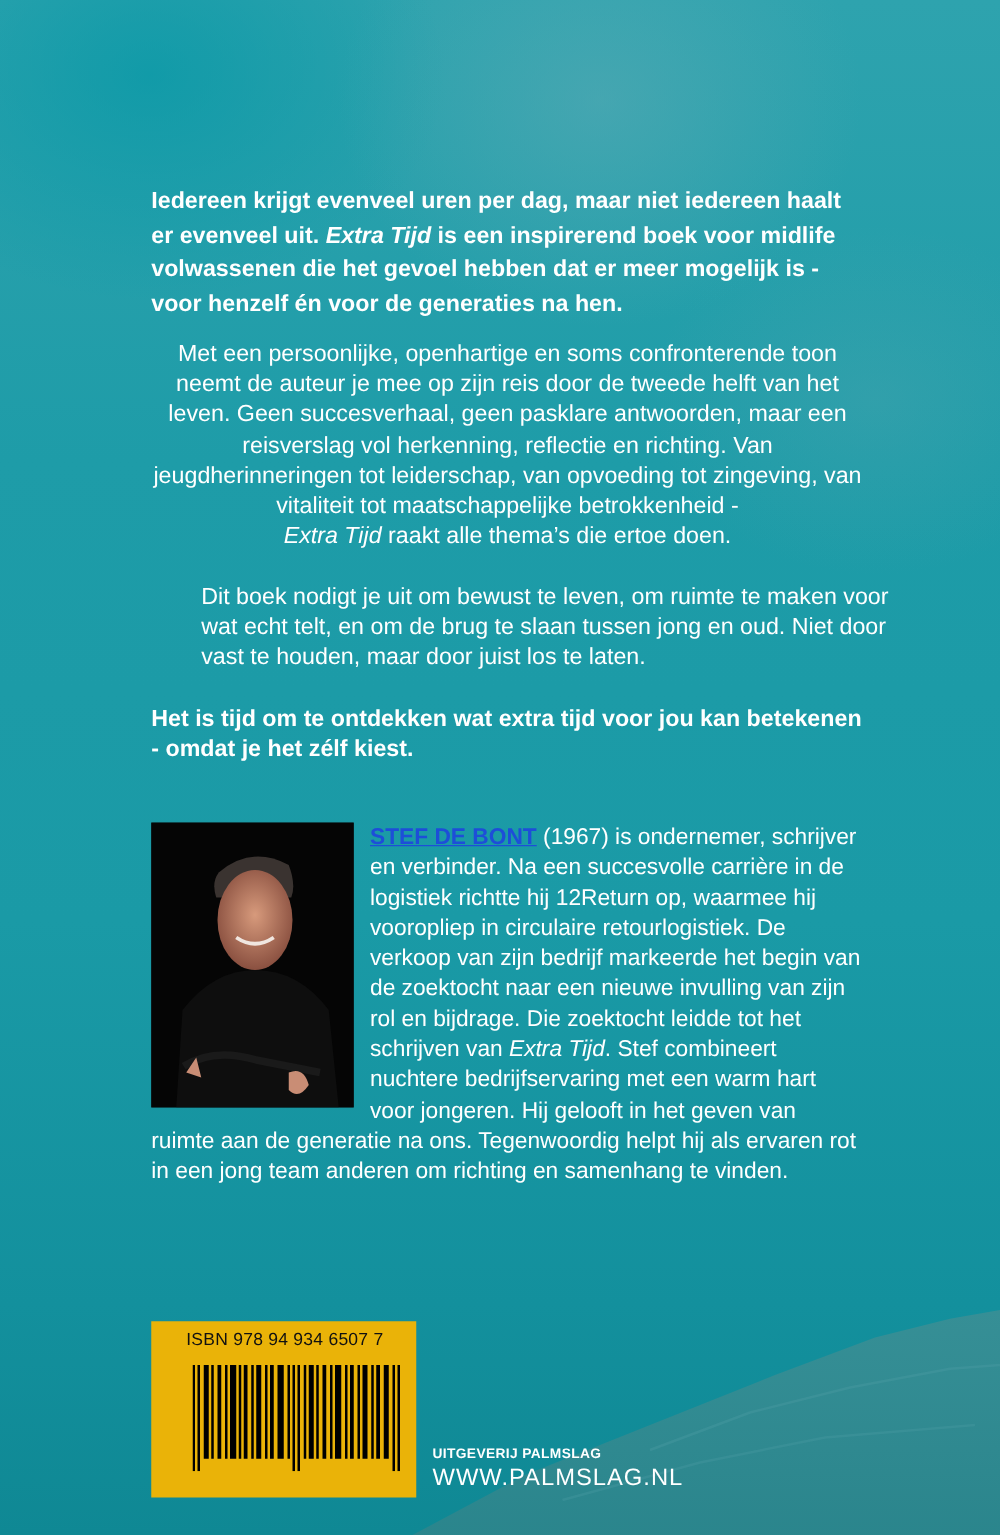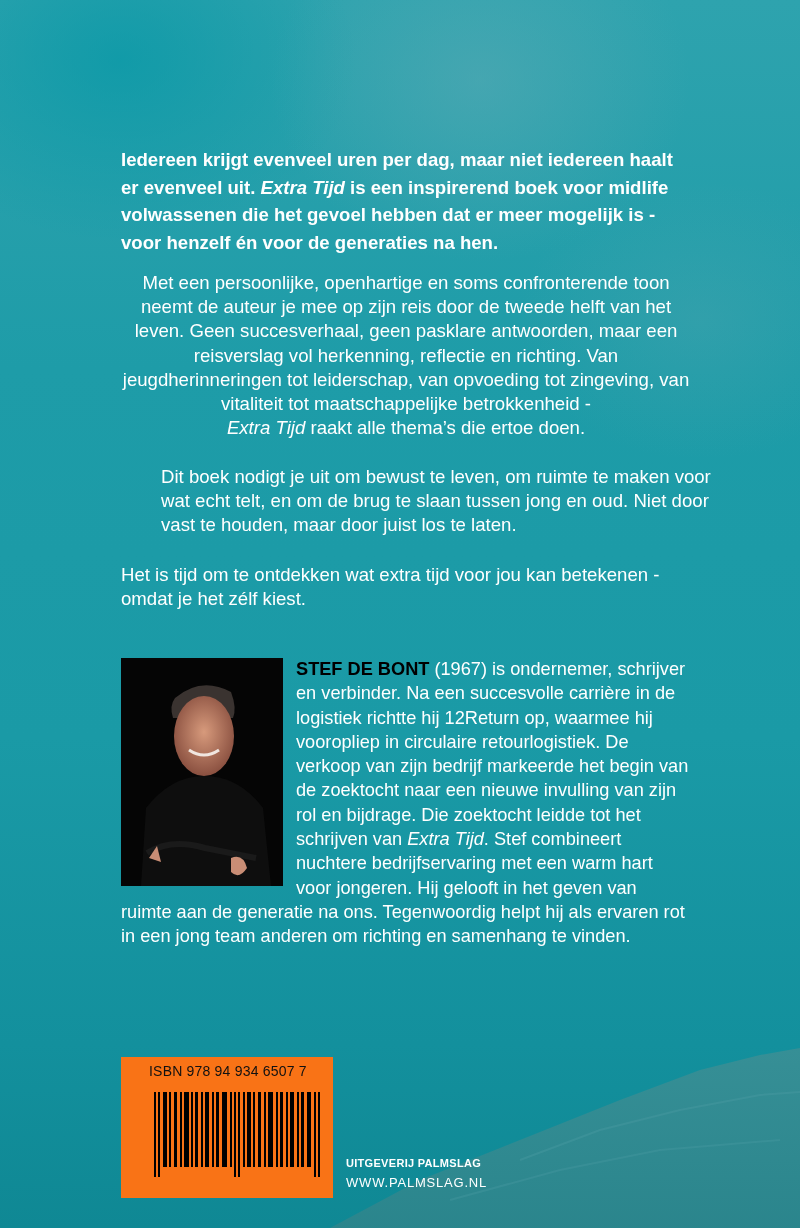--- a/index.html
+++ b/index.html
@@ -22,45 +22,45 @@
   .intro {
     position: absolute; top: 146px; left: 0; width: 570px;
     font-size: 18.6px; line-height: 27.5px; font-weight: bold;
   }
   .para {
     position: absolute; left: 0; width: 570px;
     font-size: 18.6px; line-height: 24.2px;
   }
   .p2 { top: 271px; text-align: center; }
   .p3 { top: 465px; margin-left: 40px; }
-  .p4 { top: 563px; }
+  .p4 { top: 563px; font-weight: bold; }
   em { }
 
   .bio { position: absolute; left: 121px; top: 657px; width: 570px; font-size: 18.2px; line-height: 24.3px; }
   .photo {
     float: left; width: 162px; height: 228px; margin: 1px 13px 6px 0;
     background: #060606; position: relative; overflow: hidden;
   }
-  .author-name { color: #000000; font-weight: bold; }
+  .author-name { color: #1d4ed8; font-weight: bold; text-decoration: underline; }
 
   .barcode-box {
     position: absolute; left: 121px; top: 1057px; width: 212px; height: 141px;
-    background: #f97316; color: #111;
+    background: #eab308; color: #111;
   }
   .isbn-label {
     position: absolute; left: 28px; top: 6px; font-size: 14px; letter-spacing: 0.2px; color: #111;
   }
   .bars { position: absolute; left: 33px; top: 35px; width: 170px; height: 85px; }
   .isbn-digits {
     position: absolute; left: 8px; top: 112px; width: 200px; font-size: 20px; color: #111;
     letter-spacing: 3.2px; font-family: "DejaVu Sans", sans-serif;
   }
   .publisher { position: absolute; left: 346px; top: 1153px; }
   .pub-name { font-size: 11px; font-weight: bold; letter-spacing: 0.3px; line-height: 20px; }
-  .pub-url { font-size: 13px; letter-spacing: 0.8px; line-height: 20px; }
+  .pub-url { font-size: 19px; letter-spacing: 0.8px; line-height: 20px; }
 </style>
 </head>
 <body>
 
 <svg class="mountain" viewBox="0 0 800 1228" width="800" height="1228">
   <defs>
     <linearGradient id="mg" x1="0" y1="0" x2="0" y2="1">
       <stop offset="0" stop-color="#3a8f95" stop-opacity="0.9"></stop>
       <stop offset="1" stop-color="#2c858c" stop-opacity="0.95"></stop>
     </linearGradient>

